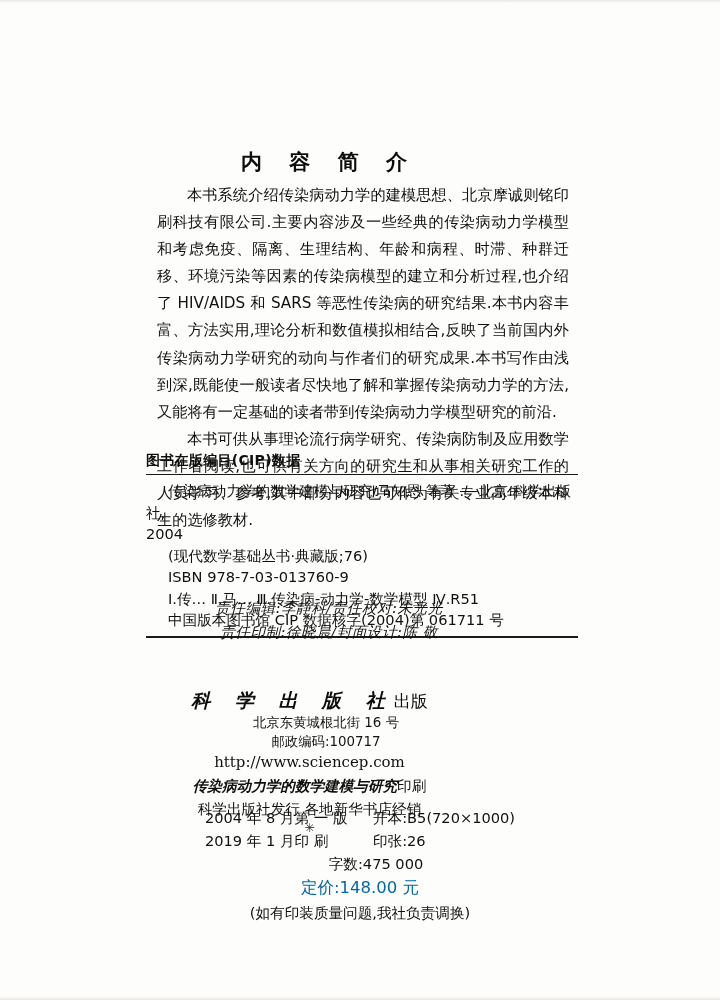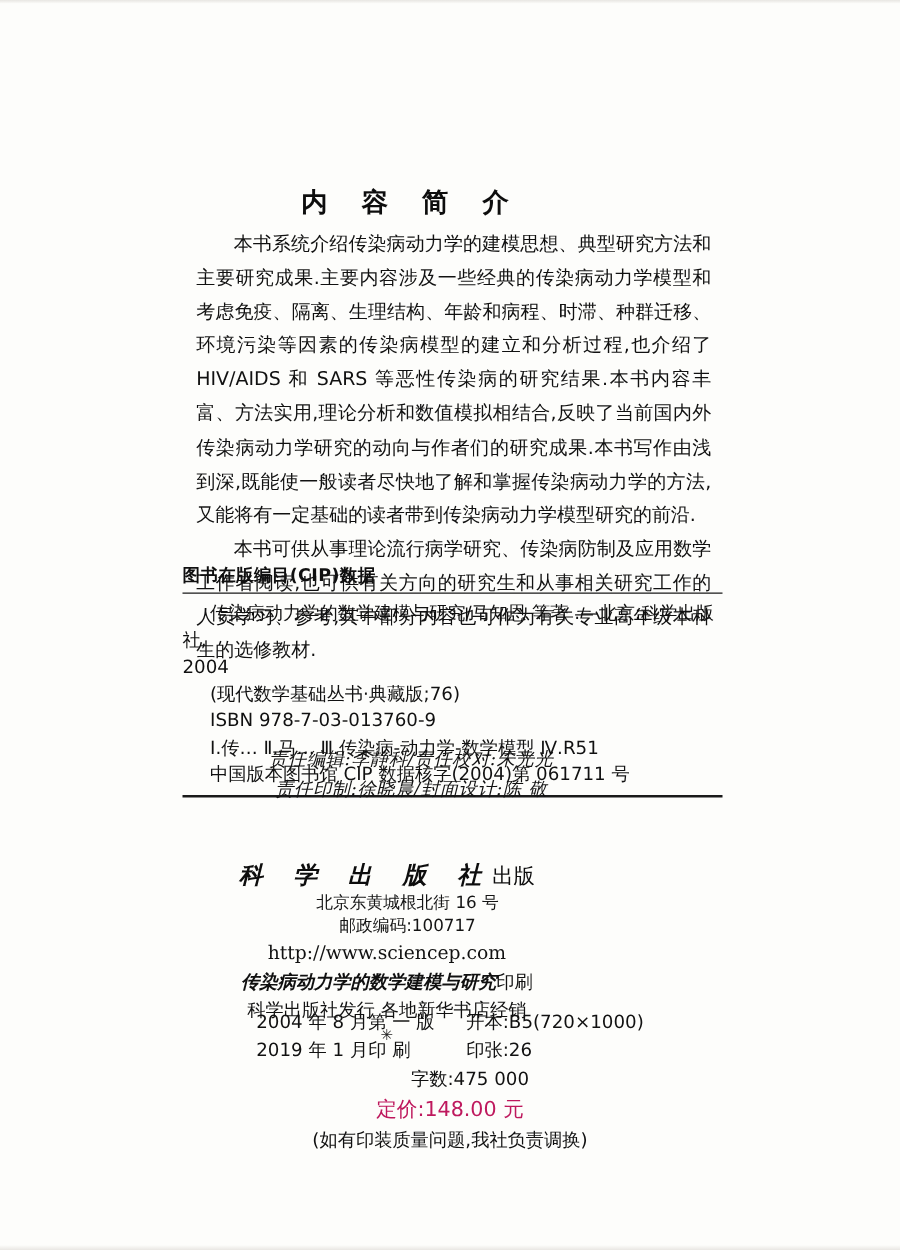--- a/index.html
+++ b/index.html
@@ -201,40 +201,40 @@
   .centered-row {
     font-size: 14.6px;
     line-height: 23px;
     color: #111;
     text-align: center;
     padding-left: 32px;
   }
   .price-row {
     font-size: 16.5px;
     line-height: 26px;
-    color: #be185d;
+    color: #0369a1;
   }
   .note-row {
     font-size: 14.6px;
     line-height: 24px;
     color: #111;
     text-align: center;
   }
 </style>
 </head>
 <body>
 
 <div class="page">
 
   <div class="scan-edge-top"></div>
 
   <div class="intro-title">内 容 简 介</div>
 
   <div class="abstract">
-    <p>本书系统介绍传染病动力学的建模思想、典型研究方法和主要研究成果.主要内容涉及一些经典的传染病动力学模型和考虑免疫、隔离、生理结构、年龄和病程、时滞、种群迁移、环境污染等因素的传染病模型的建立和分析过程,也介绍了 HIV/AIDS 和 SARS 等恶性传染病的研究结果.本书内容丰富、方法实用,理论分析和数值模拟相结合,反映了当前国内外传染病动力学研究的动向与作者们的研究成果.本书写作由浅到深,既能使一般读者尽快地了解和掌握传染病动力学的方法,又能将有一定基础的读者带到传染病动力学模型研究的前沿.</p>
+    <p>本书系统介绍传染病动力学的建模思想、北京摩诚则铭印刷科技有限公司.主要内容涉及一些经典的传染病动力学模型和考虑免疫、隔离、生理结构、年龄和病程、时滞、种群迁移、环境污染等因素的传染病模型的建立和分析过程,也介绍了 HIV/AIDS 和 SARS 等恶性传染病的研究结果.本书内容丰富、方法实用,理论分析和数值模拟相结合,反映了当前国内外传染病动力学研究的动向与作者们的研究成果.本书写作由浅到深,既能使一般读者尽快地了解和掌握传染病动力学的方法,又能将有一定基础的读者带到传染病动力学模型研究的前沿.</p>
     <p>本书可供从事理论流行病学研究、传染病防制及应用数学工作者阅读,也可供有关方向的研究生和从事相关研究工作的人员学习、参考,其中部分内容也可作为有关专业高年级本科生的选修教材.</p>
   </div>
 
   <div class="cip">
     <div class="cip-header">图书在版编目(CIP)数据</div>
     <div class="cip-rule-top"></div>
     <div class="cip-body">
       <div class="cip-line indent wrap">传染病动力学的数学建模与研究/马知恩 等著 .—北京:科学出版社,</div>
       <div class="cip-line">2004</div>
       <div class="cip-line indent">(现代数学基础丛书·典藏版;76)</div>

